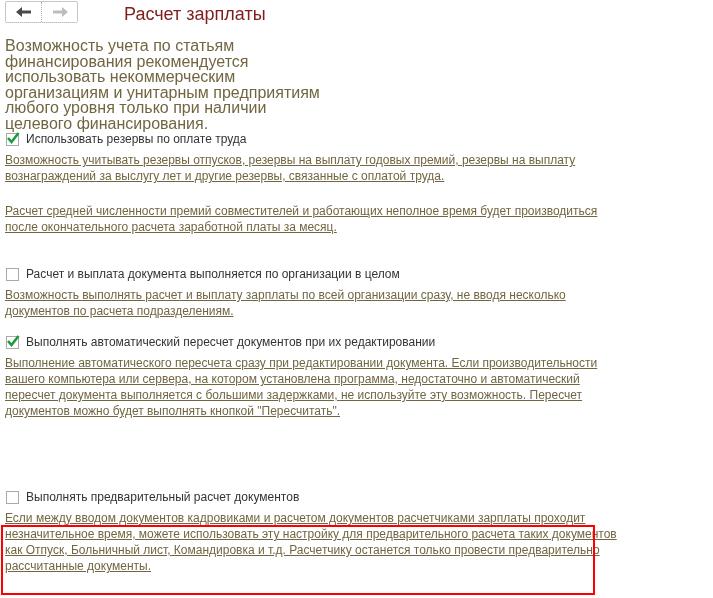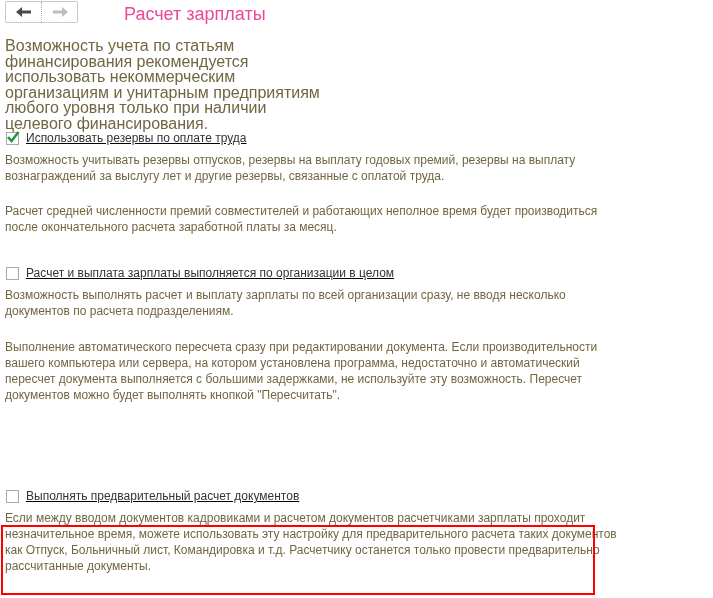--- a/index.html
+++ b/index.html
@@ -8,34 +8,34 @@
     font-family:"Liberation Sans", sans-serif; position:relative;
   }
   .nav {
     position:absolute; left:5px; top:1px; width:73px; height:22px;
     border:1px solid #c8c8c8; border-bottom:1px dotted #9a9a9a; border-radius:2px;
     display:flex; box-sizing:border-box; background:#fff;
   }
   .nav-btn { flex:1; display:flex; align-items:center; justify-content:center; cursor:pointer; }
   .nav-btn + .nav-btn { border-left:1px dotted #b0b0b0; }
   .title {
-    position:absolute; left:124px; top:3px; font-size:18px; color:#ec4899; line-height:22px;
+    position:absolute; left:124px; top:3px; font-size:18px; color:#7f1d1d; line-height:22px;
   }
   .note {
     position:absolute; left:5px; top:38px; font-size:16px; line-height:15.5px; color:#716641; width:330px;
   }
   .opt { position:absolute; left:5px; width:708px; }
-  .opt-head { display:flex; align-items:center; height:16px;text-decoration:underline; }
+  .opt-head { display:flex; align-items:flex-end; height:16px; }
   .cb {
     width:11px; height:11px; border:1px solid #a9a9a9; background:#fff; position:relative;
     margin-right:7px; margin-left:1px; flex:none; cursor:pointer;
   }
   .cb svg { position:absolute; left:-1px; top:-3px; }
   .opt-label { font-size:12px; color:#333; white-space:nowrap; }
-  .opt-desc { font-size:12px; color:#716641; line-height:16px; margin-top:6px; width:620px; }
+  .opt-desc { font-size:12px; color:#716641; line-height:16px; margin-top:6px; width:620px;text-decoration:underline; }
   .hl {
     position:absolute; left:1px; top:525px; width:590px; height:66px;
     border:2px solid #ff0000; box-sizing:content-box;
   }
 </style>
 </head>
 <body>
 
 <div class="nav">
   <div class="nav-btn">
@@ -66,26 +66,34 @@
   <div class="opt-desc">Возможность учитывать резервы отпусков,  резервы на выплату годовых премий, резервы на выплату вознаграждений за выслугу лет и другие резервы, связанные с оплатой труда.</div>
 </div>
 
 <div class="opt" style="top:197px;">
   <div class="opt-desc">Расчет средней численности премий совместителей и работающих неполное время будет производиться после окончательного расчета заработной платы за месяц.</div>
 </div>
 
 <div class="opt" style="top:265px;">
   <div class="opt-head">
     <span class="cb"></span>
-    <span class="opt-label">Расчет и выплата зарплаты выполняется по организации в целом</span>
+    <span class="opt-label">Расчет и выплата документа выполняется по организации в целом</span>
   </div>
   <div class="opt-desc">Возможность выполнять расчет и выплату зарплаты по всей организации сразу, не вводя несколько документов по расчета подразделениям.</div>
 </div>
 
 <div class="opt" style="top:333px;">
+  <div class="opt-head">
+    <span class="cb">
+      <svg width="14" height="14" viewBox="0 0 14 14">
+          <path d="M2 7 L5.5 11 L12.5 2" stroke="#1e9a3c" stroke-width="2.6" fill="none"></path>
+        </svg>
+    </span>
+    <span class="opt-label">Выполнять автоматический пересчет документов при их редактировании</span>
+  </div>
   <div class="opt-desc">Выполнение автоматического пересчета сразу при редактировании документа. Если производительности вашего компьютера или сервера, на котором установлена программа, недостаточно и автоматический пересчет документа выполняется с большими задержками, не используйте эту возможность. Пересчет документов можно будет выполнять кнопкой "Пересчитать".</div>
 </div>
 
 <div class="opt" style="top:440px;margin-top:48px;">
   <div class="opt-head">
     <span class="cb"></span>
     <span class="opt-label">Выполнять предварительный расчет документов</span>
   </div>
   <div class="opt-desc">Если между вводом документов кадровиками и расчетом документов расчетчиками зарплаты проходит незначительное время, можете использовать эту настройку для предварительного расчета таких документов как Отпуск, Больничный лист, Командировка и т.д. Расчетчику останется только провести предварительно рассчитанные документы.</div>
 </div>

